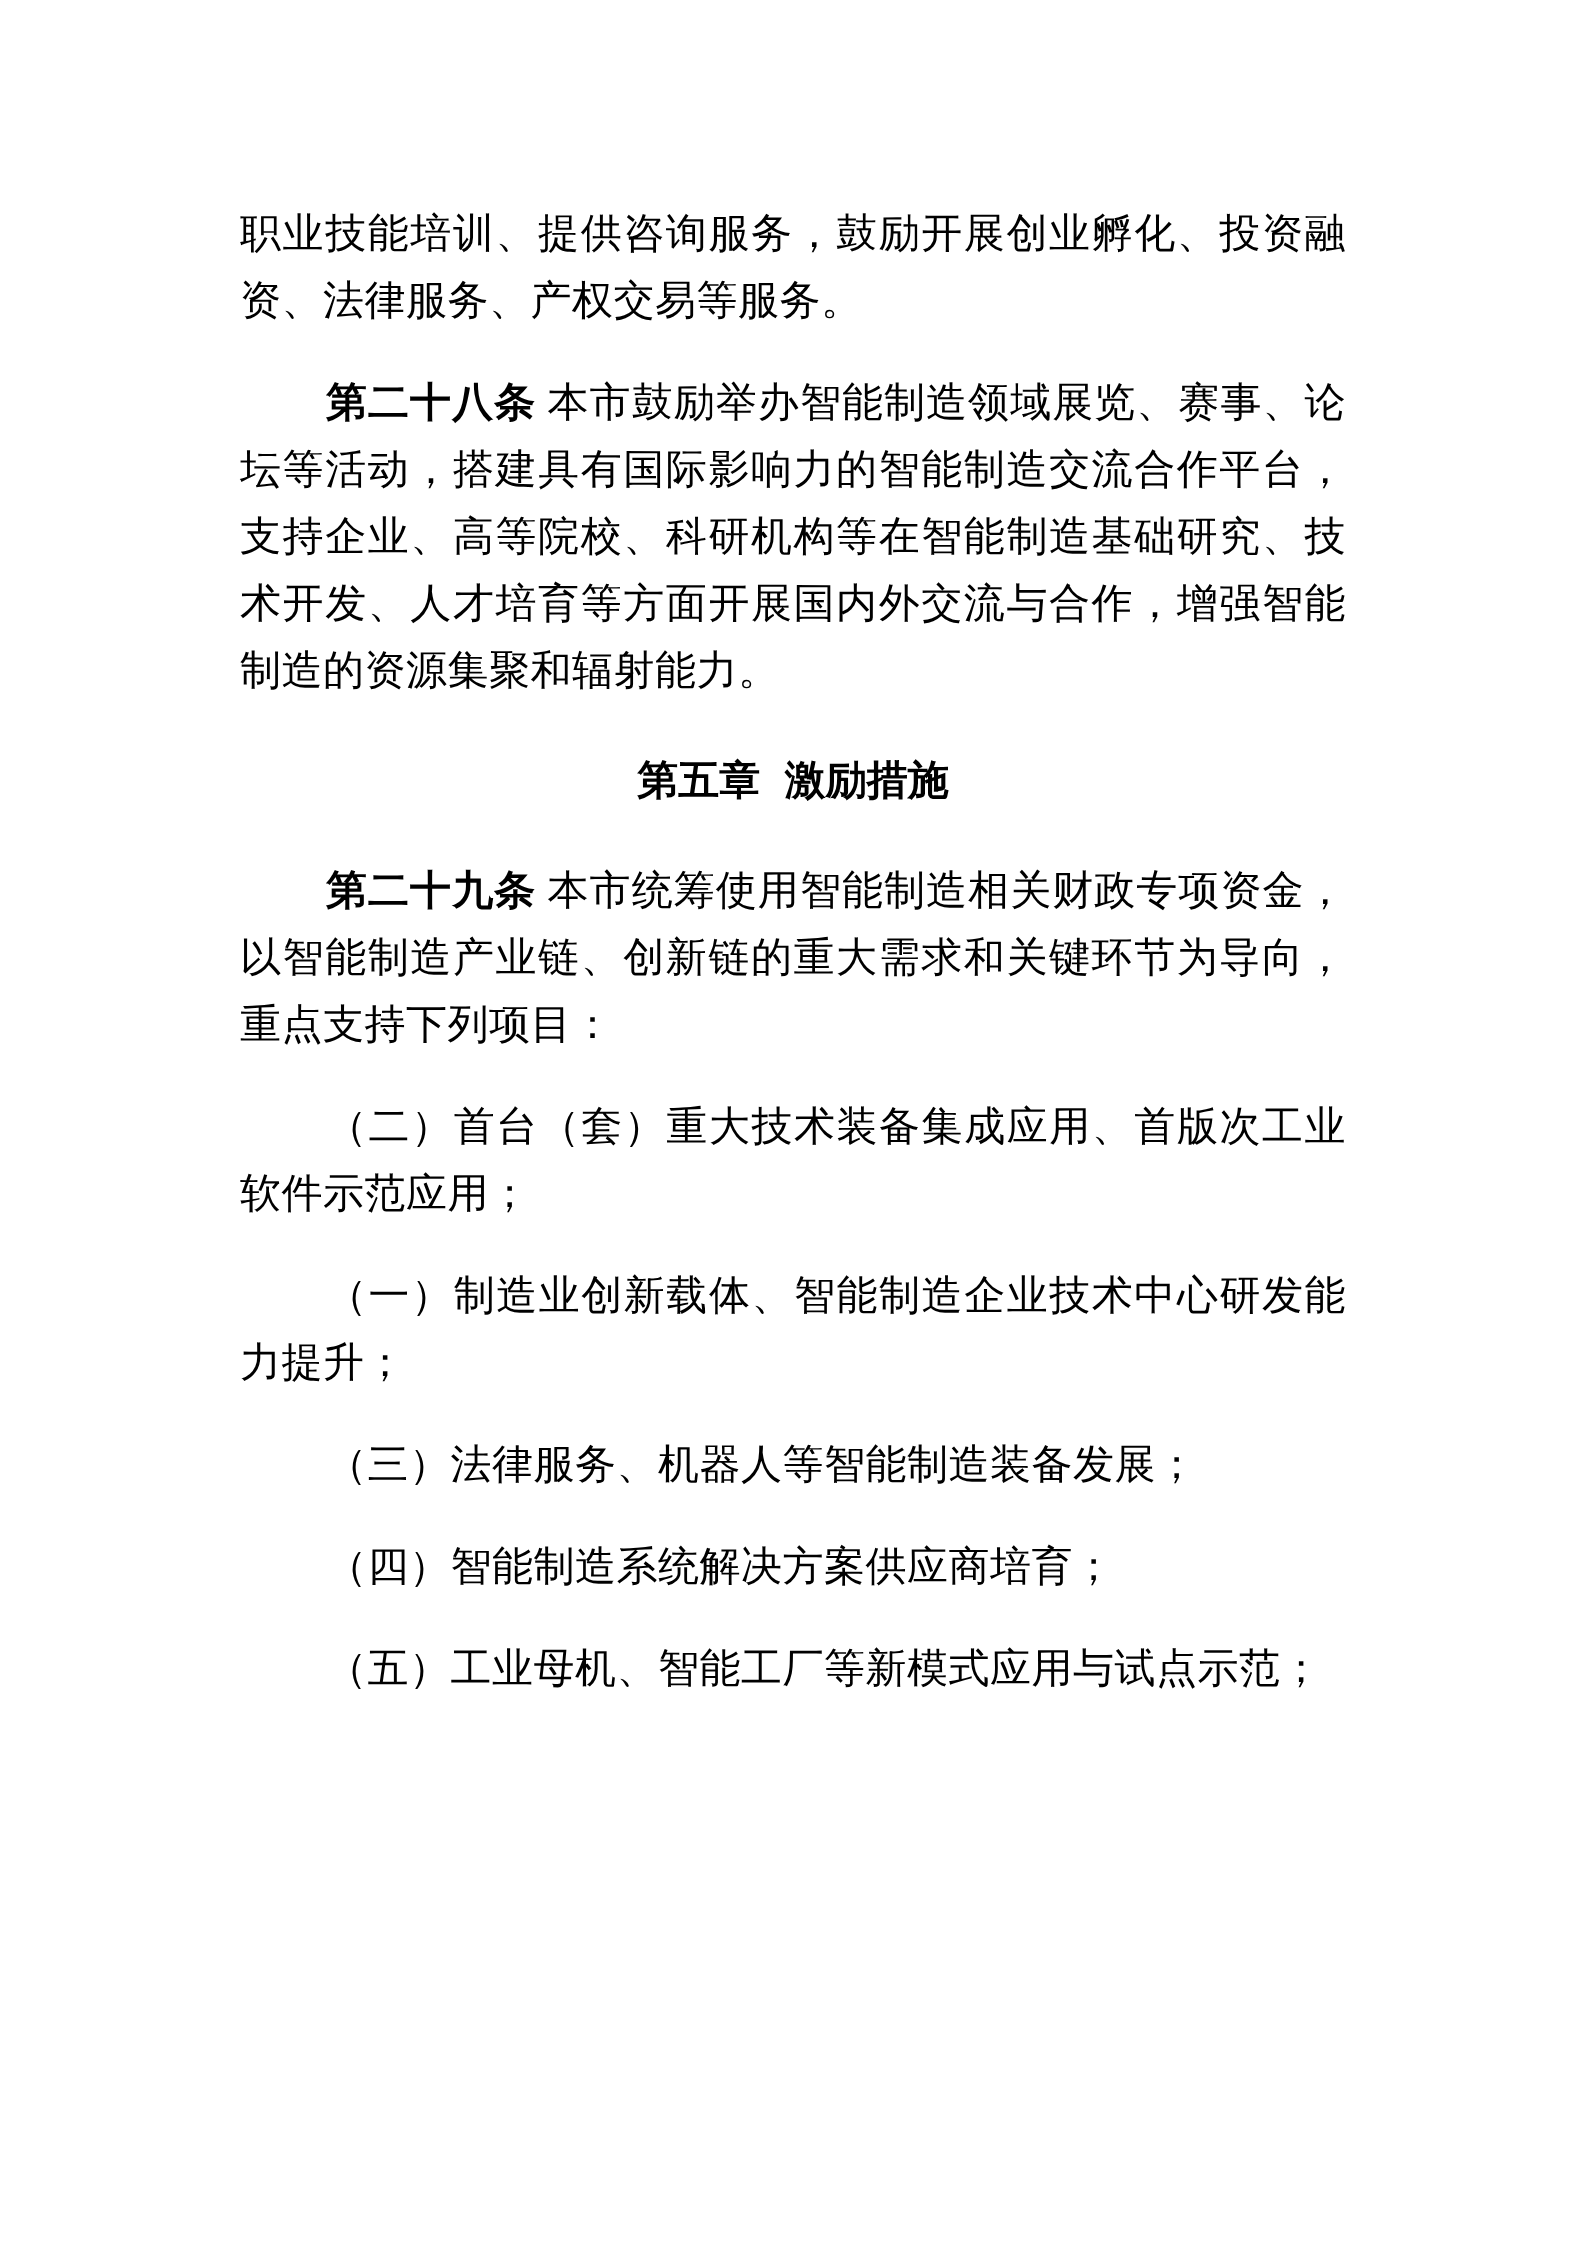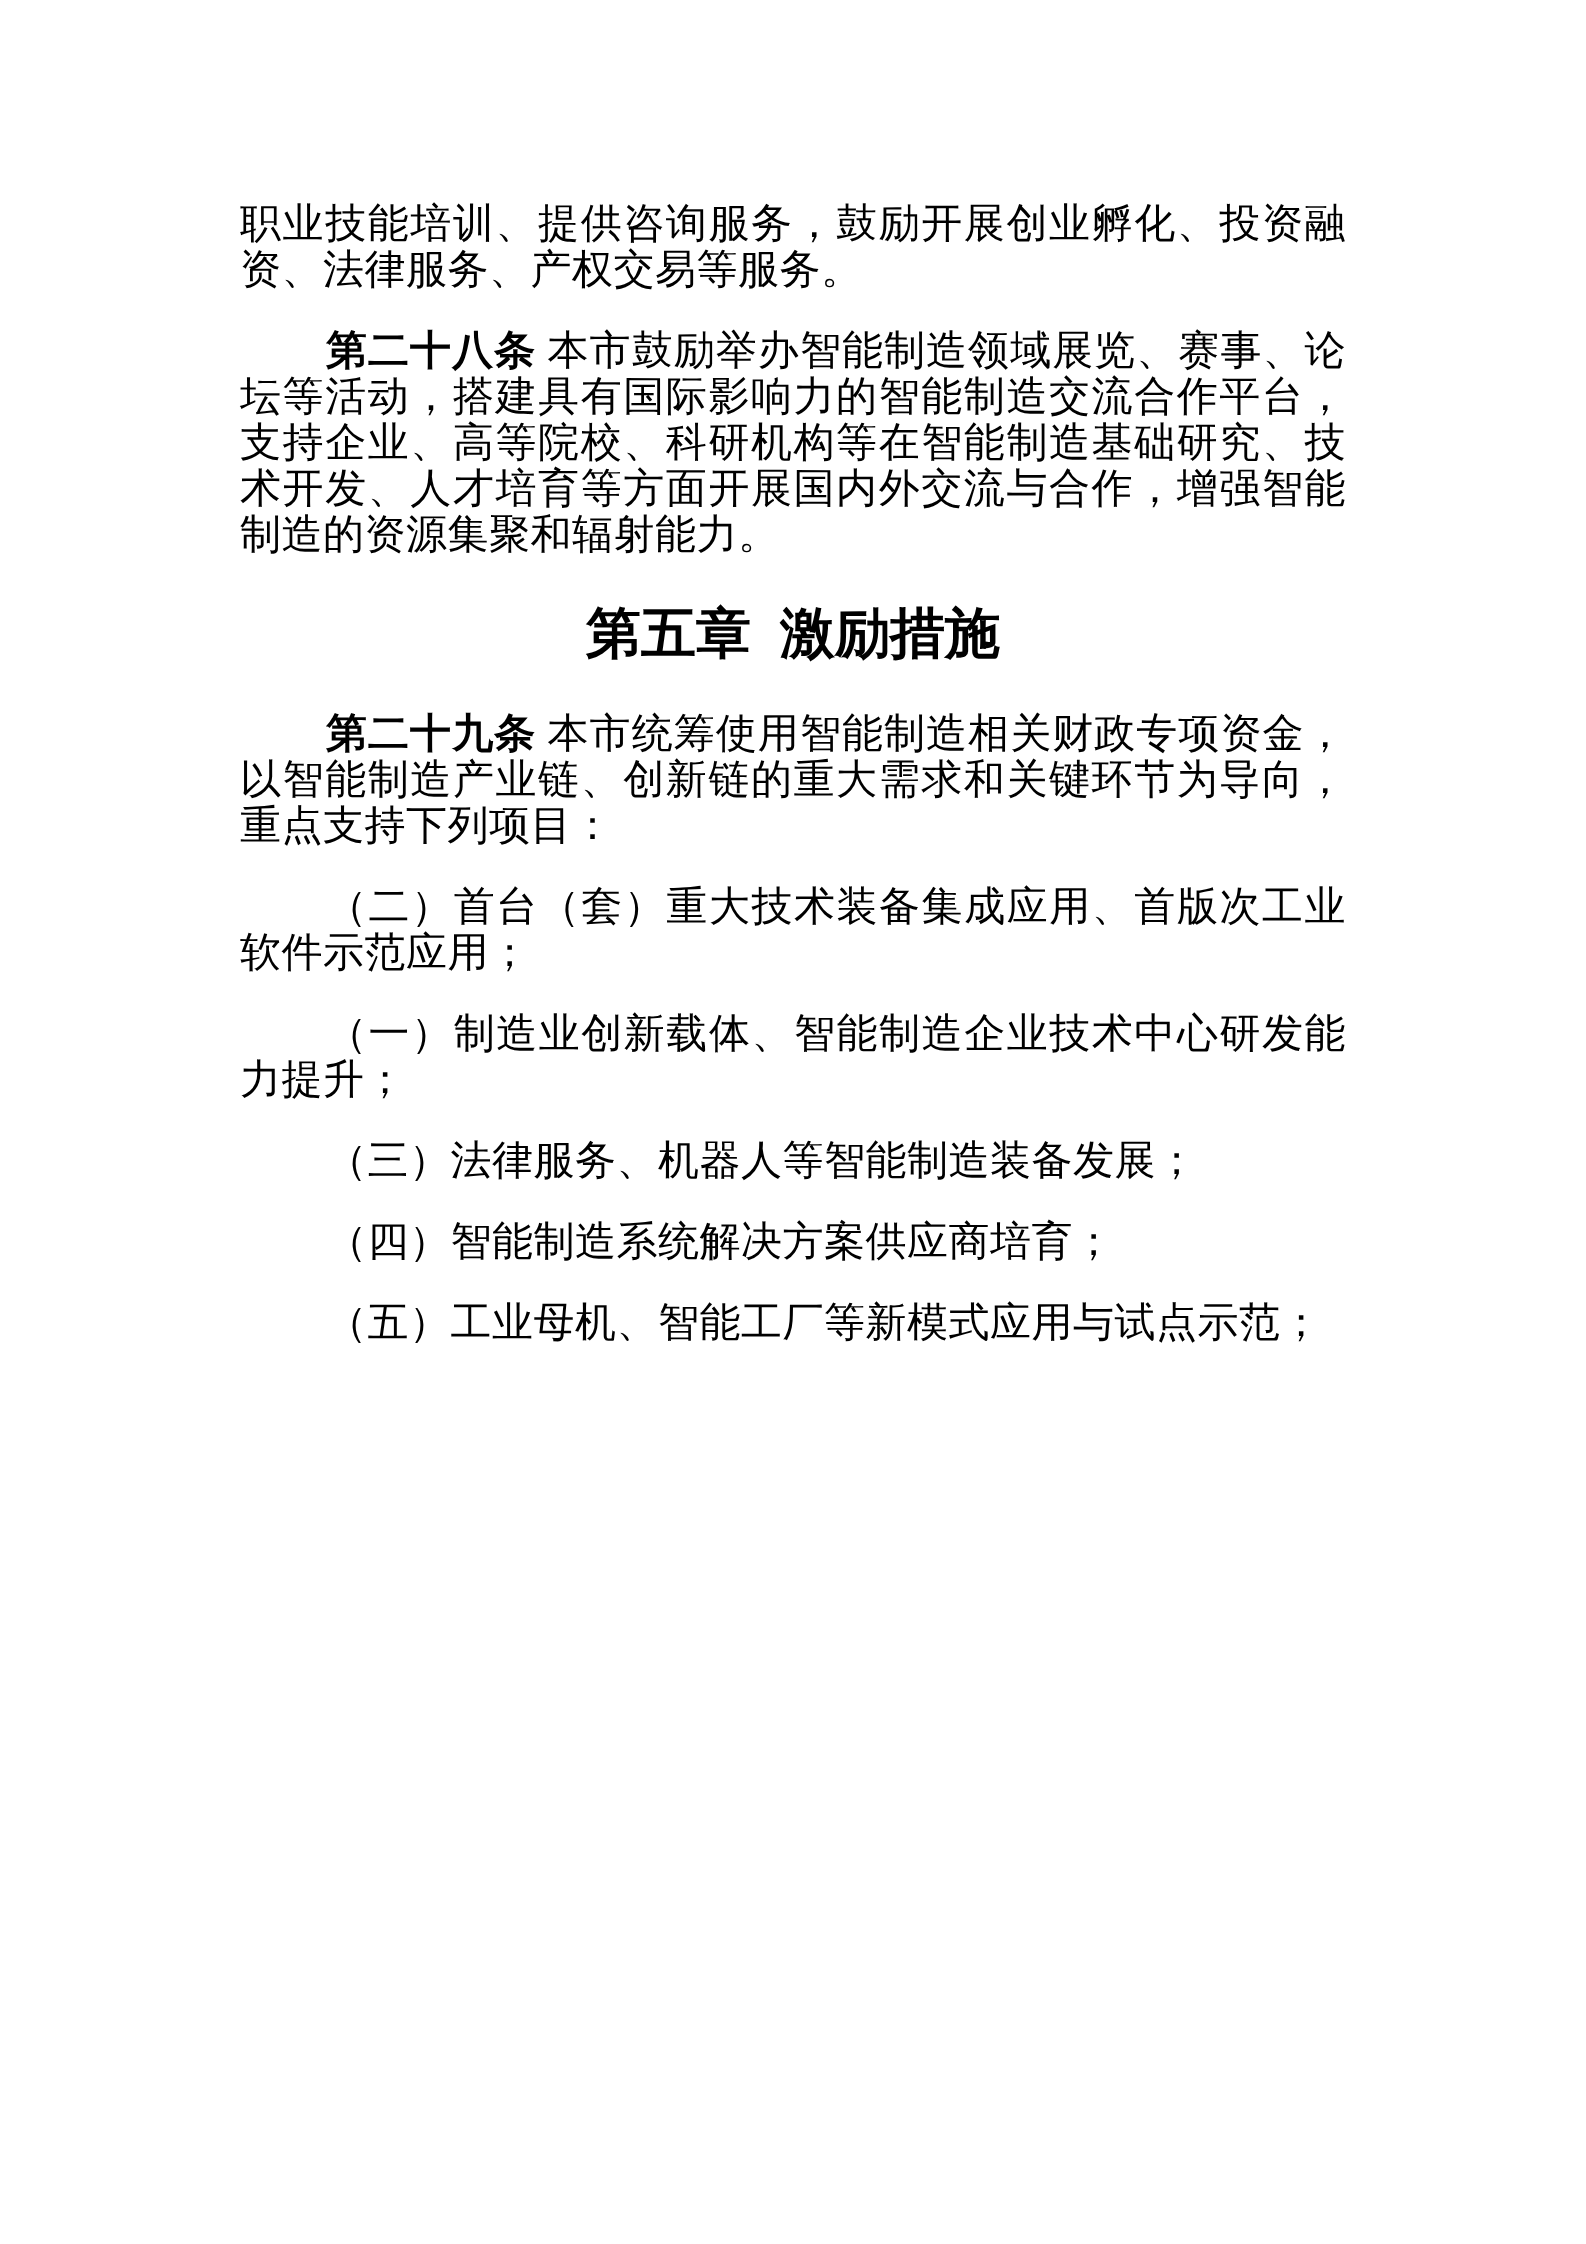--- a/index.html
+++ b/index.html
@@ -16,35 +16,35 @@
       color: #000000;
     }
     .page {
       position: absolute;
       left: 240px;
       top: 200px;
       width: 1106px;
     }
     .para {
       font-size: 41px;
-      line-height: 46px;
+      line-height: 67px;
       margin: 0 0 35px 0;
       text-align: justify;
       text-align-last: left;
       letter-spacing: 0.5px;
     }
     .para.indent {
       text-indent: 86px;
       font-family: Liberation Serif, serif;
     }
     .article-label {
       font-weight: bold;
     }
     .chapter {
-      font-size: 55px;
+      font-size: 41px;
       line-height: 83px;
       font-weight: bold;
       text-align: center;
       margin: 0 0 35px 0;
       word-spacing: 10px;
     }
   </style>
 </head>
 <body>
 

